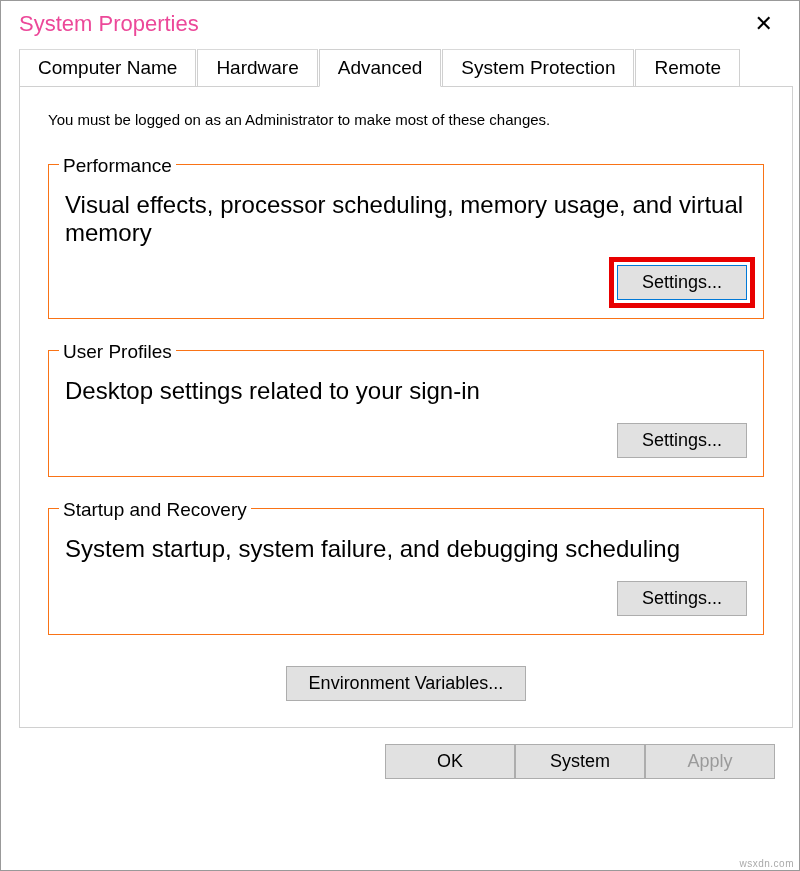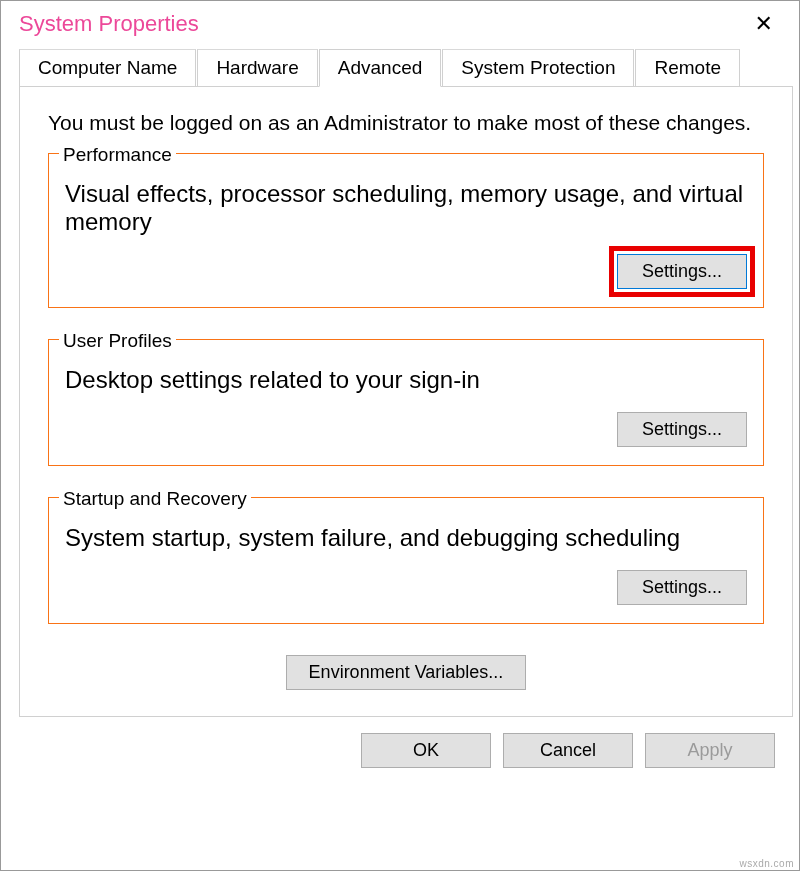--- a/index.html
+++ b/index.html
@@ -59,22 +59,22 @@
       border-top-color: #d9d9d9;
     }
     .tab-panel {
       border: 1px solid #d0d0d0;
       background: #fff;
       padding: 24px 28px 26px 28px;
       position: relative;
       z-index: 1;
     }
     .admin-note {
-      font-size: 21px;
-      margin-bottom: 18px;
+      font-size: 15px;
+      margin-bottom: 36px;
     }
     .group {
       border: 1px solid #f97316;
       padding: 10px 16px 18px 16px;
       margin-bottom: 31px;
       position: relative;
     }
     .group-legend {
       position: relative;
       top: -20px;
@@ -115,21 +115,20 @@
       justify-content: center;
       margin-top: 0;
     }
     .env-btn {
       min-width: 240px;
       padding: 6px 14px;
     }
     .footer-row {
       display: flex;
       justify-content: flex-end;
-      gap: 12px;
       padding: 16px 24px 16px 0;
     }
     .footer-btn {
       min-width: 130px;
       padding: 6px 10px;
     }
     .footer-btn.disabled {
       color: #9a9a9a;
       cursor: default;
     }
@@ -189,17 +188,17 @@
 
       <div class="env-row">
         <button class="btn env-btn">Environment Variables...</button>
       </div>
     </div>
   </div>
 </div>
 
 <div class="footer-row">
   <button class="btn footer-btn">OK</button>
-  <button class="btn footer-btn">Cancel</button>
+  <button class="btn footer-btn">System</button>
   <button class="btn footer-btn disabled">Apply</button>
 </div>
 
 <div class="watermark">wsxdn.com</div>
 
 </body></html>

